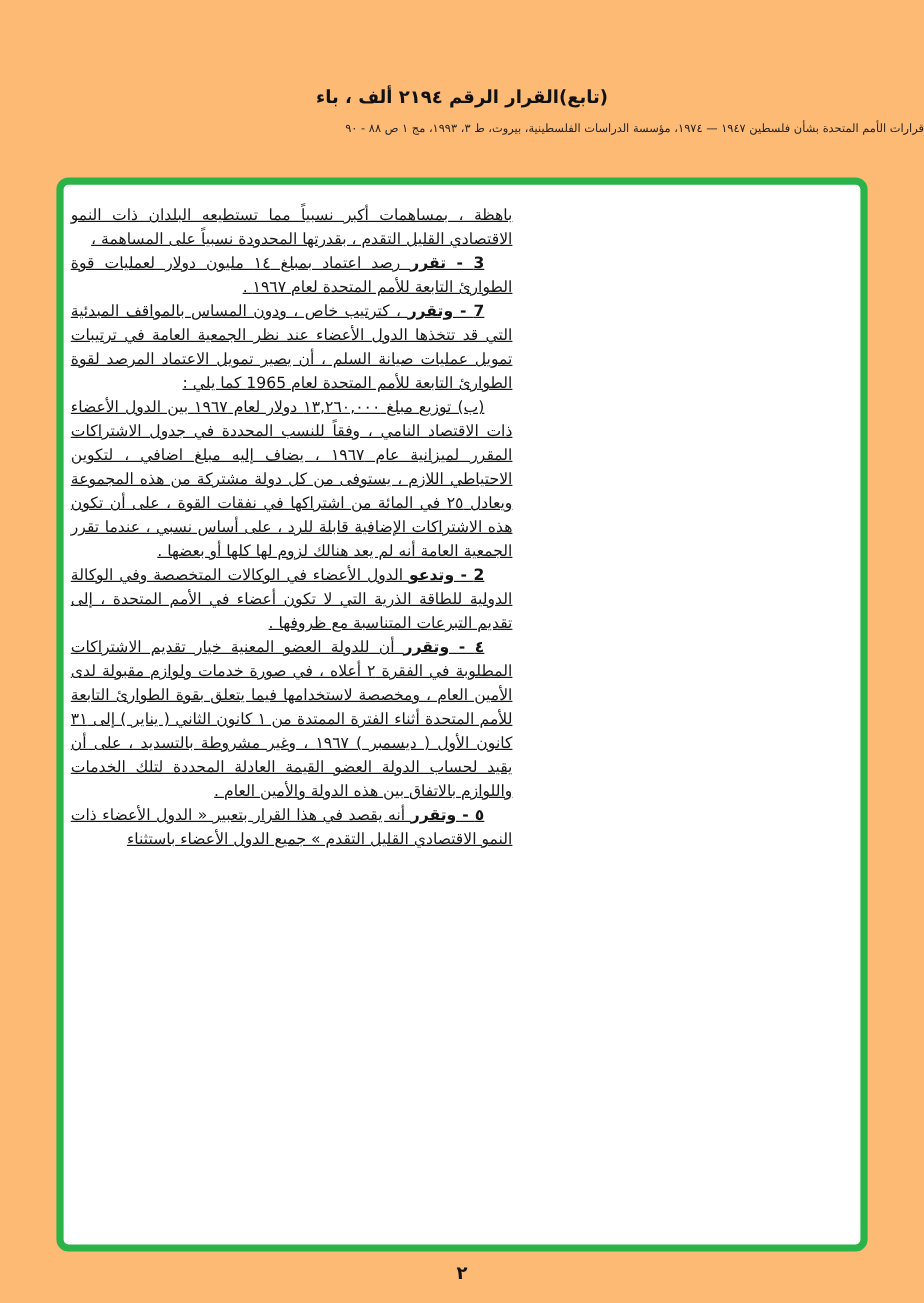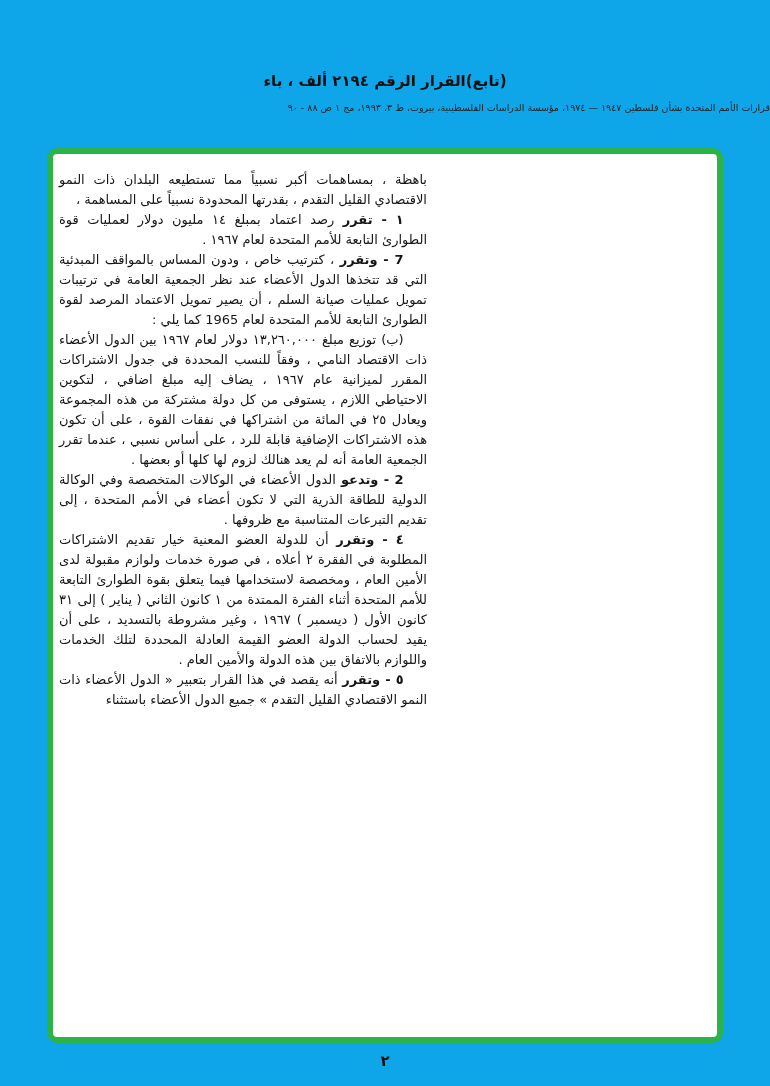--- a/index.html
+++ b/index.html
@@ -5,21 +5,21 @@
   html, body {
     margin: 0;
     padding: 0;
     background: #ffffff;
   }
   .page {
     position: relative;
     width: 770px;
     height: 1086px;
     margin: 0 auto;
-    background: #0ea5e9;
+    background: #fdba74;
     font-family: "DejaVu Sans", sans-serif;
     color: #1c1c1c;
     overflow: hidden;
   }
   .doc-header {
     position: absolute;
     top: 72px;
     left: 0;
     right: 0;
     text-align: center;
@@ -51,20 +51,21 @@
   }
   .text-column {
     width: 368px;
     margin-left: 6px;
     margin-top: 16px;
     direction: rtl;
     text-align: justify;
     font-size: 13px;
     line-height: 20px;
     color: #161616;
+    text-decoration: underline;
   }
   .text-column p {
     margin: 0;
     padding: 0;
   }
   .text-column p.indent {
     text-indent: 1.8em;
   }
   .lead {
     font-weight: bold;
@@ -91,21 +92,21 @@
   </div>
 
   <div class="green-box" style="border-color: rgb(43, 179, 74);">
     <div class="text-column" lang="ar">
 
       <p>
         <span class="lead"></span><span>باهظة ، بمساهمات أكبر نسبياً مما تستطيعه البلدان ذات النمو الاقتصادي القليل التقدم ، بقدرتها المحدودة نسبياً على المساهمة ،</span>
       </p>
 
       <p class="indent">
-        <span class="lead">١ - تقرر</span><span> رصد اعتماد بمبلغ ١٤ مليون دولار لعمليات قوة الطوارئ التابعة للأمم المتحدة لعام ١٩٦٧ .</span>
+        <span class="lead">3 - تقرر</span><span> رصد اعتماد بمبلغ ١٤ مليون دولار لعمليات قوة الطوارئ التابعة للأمم المتحدة لعام ١٩٦٧ .</span>
       </p>
 
       <p class="indent">
         <span class="lead">7 - وتقرر</span><span> ، كترتيب خاص ، ودون المساس بالمواقف المبدئية التي قد تتخذها الدول الأعضاء عند نظر الجمعية العامة في ترتيبات تمويل عمليات صيانة السلم ، أن يصير تمويل الاعتماد المرصد لقوة الطوارئ التابعة للأمم المتحدة لعام 1965 كما يلي :</span>
       </p>
 
 
       <p class="indent">
         <span class="lead"></span><span>(ب) توزيع مبلغ ١٣,٢٦٠,٠٠٠ دولار لعام ١٩٦٧ بين الدول الأعضاء ذات الاقتصاد النامي ، وفقاً للنسب المحددة في جدول الاشتراكات المقرر لميزانية عام ١٩٦٧ ، يضاف إليه مبلغ اضافي ، لتكوين الاحتياطي اللازم ، يستوفى من كل دولة مشتركة من هذه المجموعة ويعادل ٢٥ في المائة من اشتراكها في نفقات القوة ، على أن تكون هذه الاشتراكات الإضافية قابلة للرد ، على أساس نسبي ، عندما تقرر الجمعية العامة أنه لم يعد هنالك لزوم لها كلها أو بعضها .</span>
       </p>

